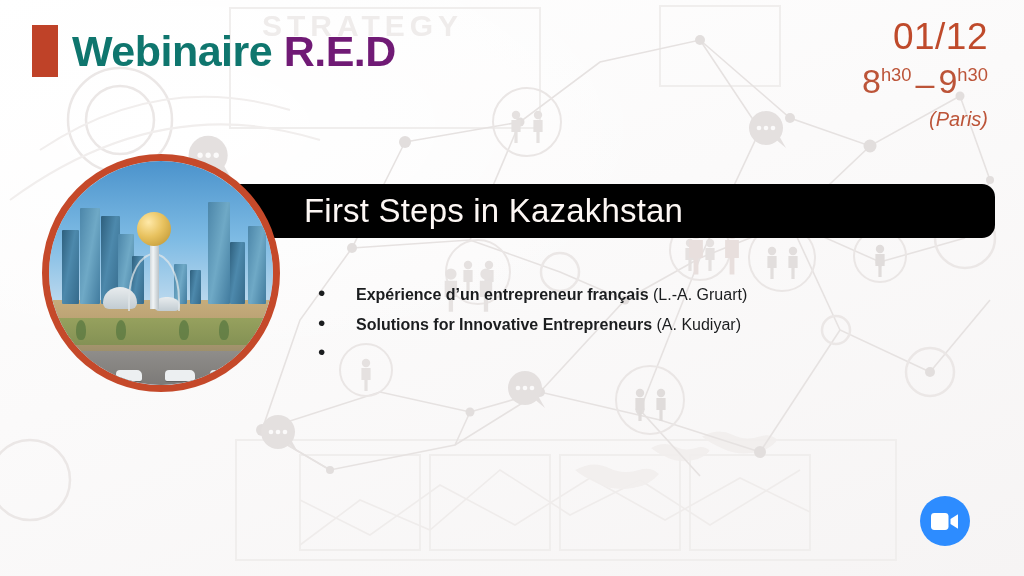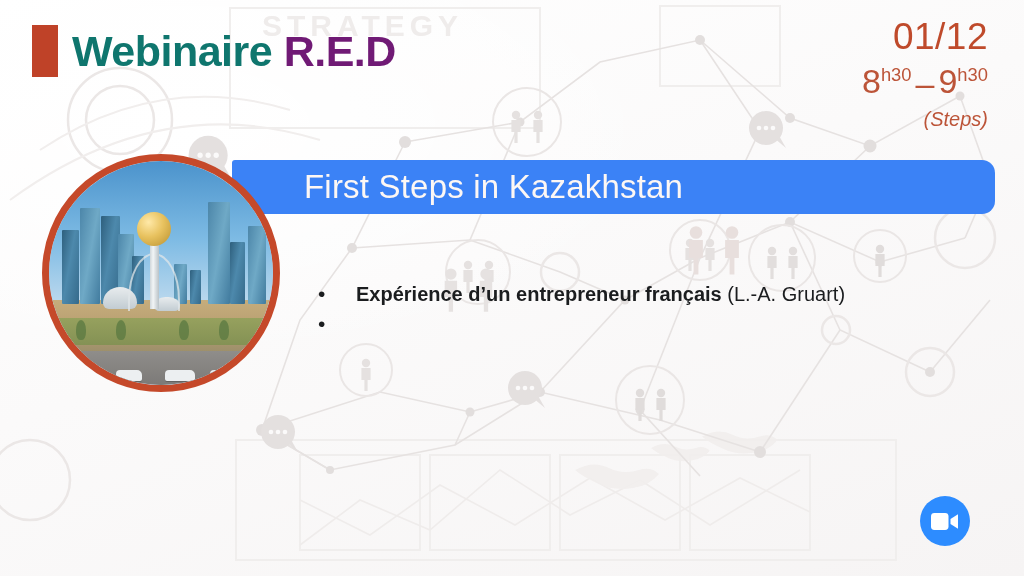--- a/index.html
+++ b/index.html
@@ -96,24 +96,24 @@
     margin-top: 11px;
     font-size: 20px;
     font-style: italic;
     color: #bc5438;
   }
 
   
   #banner {
     position: absolute;
     left: 232px;
-    top: 160px;
+    top: 184px;
     width: 763px;
     height: 54px;
-    background: #3b82f6;
+    background: #000000;
     border-radius: 3px 13px 13px 3px;
     display: flex;
     align-items: center;
   }
   #banner-text {
     color: #fdf7f4;
     font-size: 33px;
     font-weight: 400;
     letter-spacing: 0.2px;
     padding-left: 72px;
@@ -234,21 +234,21 @@
   }
   .bullet-dot {
     flex: 0 0 auto;
     width: 38px;
     color: #1b1d1f;
     font-size: 21px;
     line-height: 1;
   }
   .bullet-dot::before { content: "\2022"; }
   .bullet-text {
-    font-size: 20px;
+    font-size: 16px;
     color: #1b1d1f;
     white-space: nowrap;
   }
   .bullet-topic { font-weight: bold; }
   .bullet-speaker { font-weight: normal; }
 
   
   #zoom-logo {
     position: absolute;
     right: 36px;
@@ -422,21 +422,21 @@
   </svg>
 
   <div id="header-title">
     <div id="accent-bar"></div>
     <div id="title-text"><span id="title-main">Webinaire </span><span id="title-red">R.E.D</span></div>
   </div>
 
   <div id="date-block">
     <div id="date-day">01/12</div>
     <div id="date-time"><span>8</span><sup>h30</sup><span id="date-dash">–</span><span>9</span><sup>h30</sup></div>
-    <div id="date-city">(Steps)</div>
+    <div id="date-city">(Paris)</div>
   </div>
 
   <div id="banner">
     <span id="banner-text">First Steps in Kazakhstan</span>
   </div>
 
   <div id="photo-circle">
     <div id="photo-inner">
       <div class="ph-sky"></div>
       <div class="ph-ground"></div>
@@ -471,20 +471,24 @@
     </div>
   </div>
 
   <div id="bullets">
     <div class="bullet-row">
       <span class="bullet-dot"></span>
       <span class="bullet-text"><span class="bullet-topic">Expérience d’un entrepreneur français</span><span class="bullet-speaker"> (L.-A. Gruart)</span></span>
     </div>
     <div class="bullet-row">
       <span class="bullet-dot"></span>
+      <span class="bullet-text"><span class="bullet-topic">Solutions for Innovative Entrepreneurs</span><span class="bullet-speaker"> (A. Kudiyar)</span></span>
+    </div>
+    <div class="bullet-row">
+      <span class="bullet-dot"></span>
     </div>
   </div>
 
   <div id="zoom-logo">
     <div id="zoom-mark">
       <svg width="28" height="17" viewBox="0 0 28 17">
         <rect x="0" y="0" width="17.5" height="17" rx="3.4" fill="#ffffff"></rect>
         <path d="M 19.5 6 L 27 1.2 v 14.6 L 19.5 11 Z" fill="#ffffff"></path>
       </svg>
     </div>

